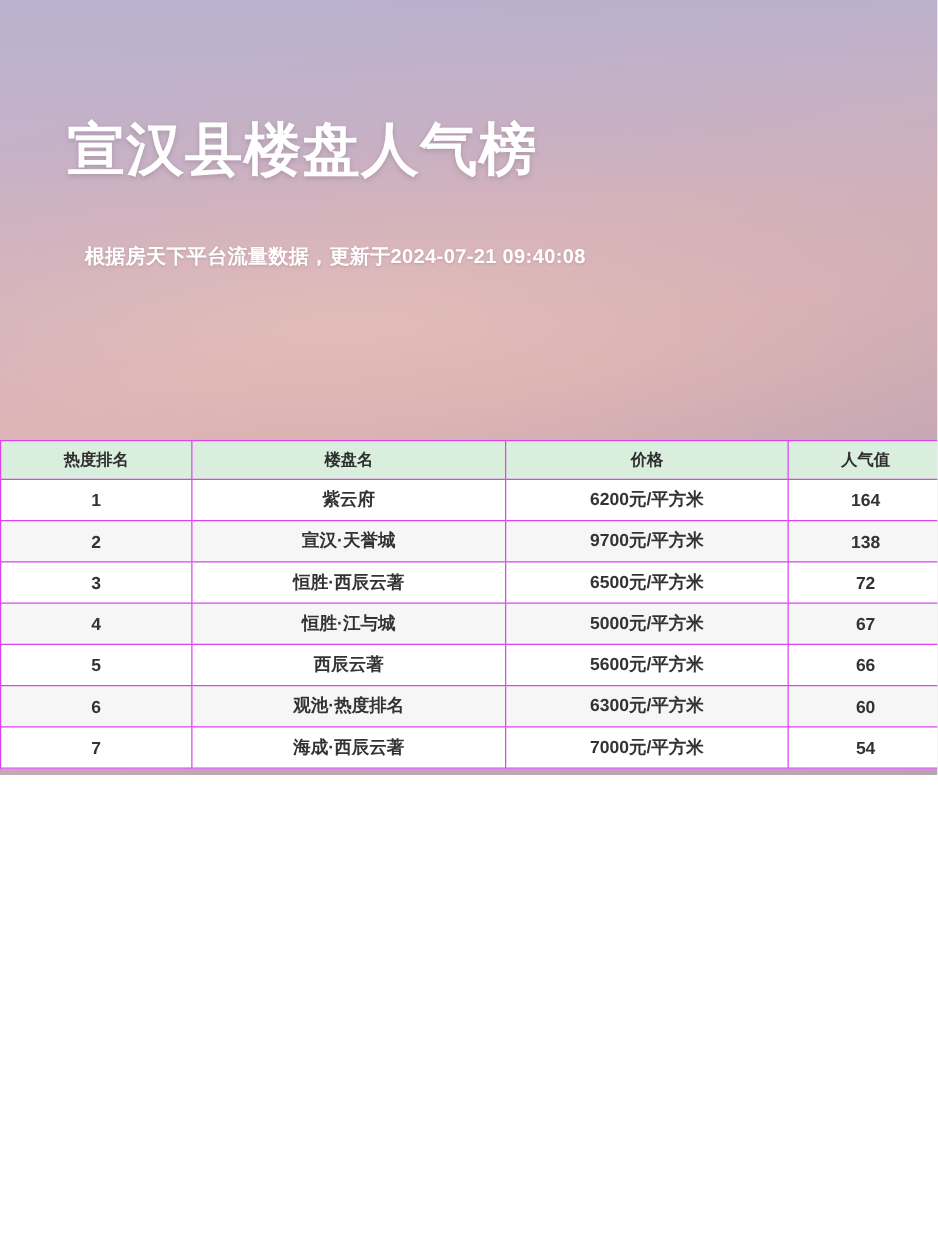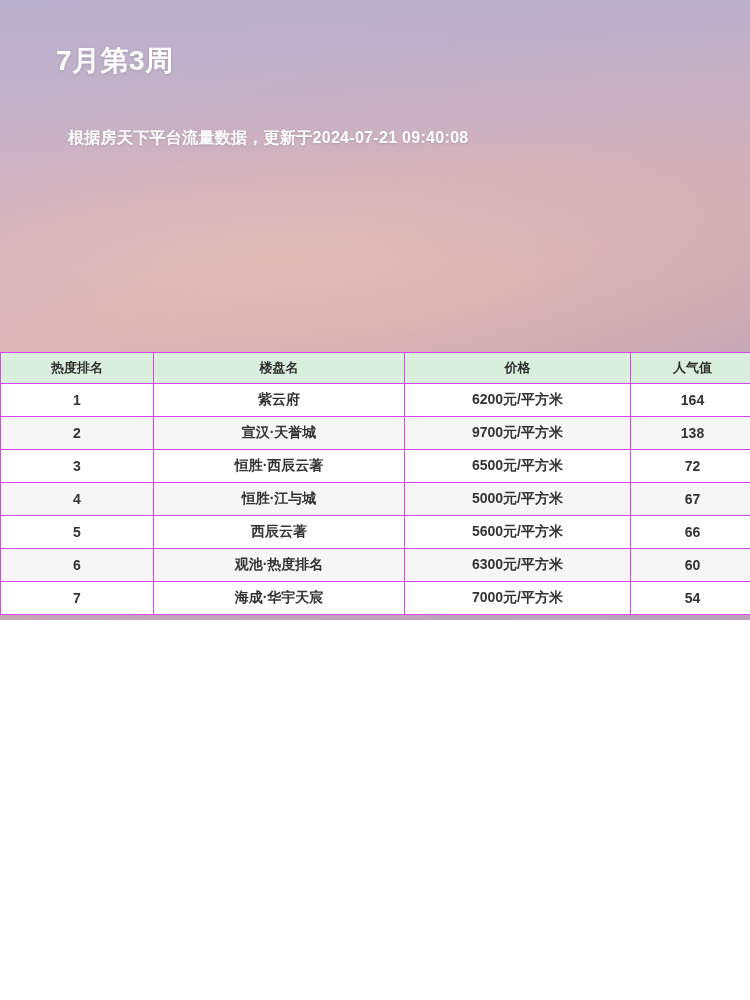--- a/index.html
+++ b/index.html
@@ -133,21 +133,21 @@
     width: 750px;
     height: 380px;
     background: #ffffff;
   }
 </style>
 </head>
 <body>
 
 <div class="poster">
   <div class="poster-inner">
-    <h2 class="subtitle">7月第3周</h2>
+    <h1 class="title">宣汉县楼盘人气榜</h1>
     <p class="note">根据房天下平台流量数据，更新于2024-07-21 09:40:08</p>
   </div>
 
   <div class="table-wrap">
     <table class="rank-table">
       <thead>
         <tr>
           <th class="col-rank">热度排名</th>
           <th class="col-name">楼盘名</th>
           <th class="col-price">价格</th>
@@ -186,21 +186,21 @@
           <td class="col-pop">66</td>
         </tr>
         <tr>
           <td class="col-rank">6</td>
           <td class="col-name">观池·热度排名</td>
           <td class="col-price">6300元/平方米</td>
           <td class="col-pop">60</td>
         </tr>
         <tr>
           <td class="col-rank">7</td>
-          <td class="col-name">海成·华宇天宸</td>
+          <td class="col-name">海成·西辰云著</td>
           <td class="col-price">7000元/平方米</td>
           <td class="col-pop">54</td>
         </tr>
       </tbody>
     </table>
   </div>
 </div>
 
 <div class="bottom-space"></div>
 

